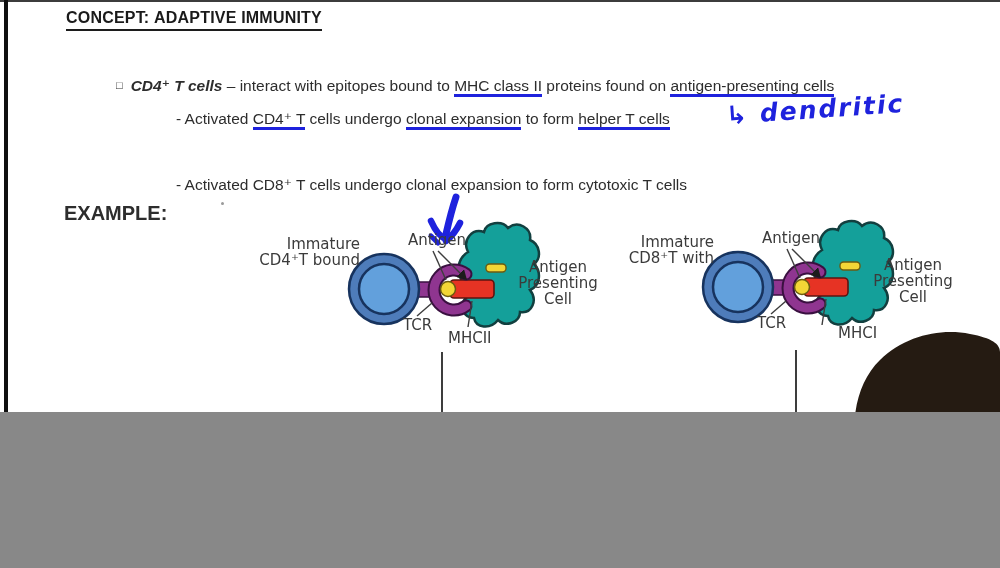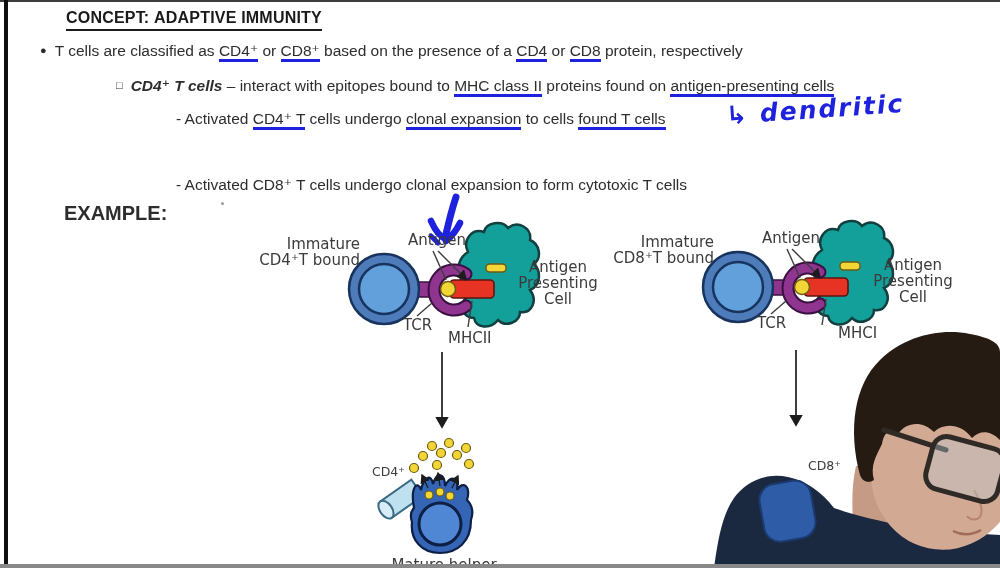--- a/index.html
+++ b/index.html
@@ -1,16 +1,16 @@
 <!DOCTYPE html>
 <html><head>
 <meta charset="utf-8">
 <style>
   html,body{margin:0;padding:0;background:#888;}
-  #stage{position:relative;width:1000px;height:564px;background:#ffffff;overflow:hidden;
+  #stage{position:relative;width:1000px;height:412px;background:#ffffff;overflow:hidden;
          font-family:"Liberation Sans","DejaVu Sans",sans-serif;--ink:#1e22dd;}
   .abs{position:absolute;}
   .txt{font-size:15.5px;color:#2d2d2d;white-space:nowrap;line-height:19px;}
   .b{font-weight:bold;}
   .bi{font-weight:bold;font-style:italic;}
   .u{border-bottom:3px solid var(--ink);padding-bottom:0px;}
   .uw{text-decoration:underline wavy var(--ink) 2px;text-underline-offset:6px;}
   .marker{font-size:11px;vertical-align:2px;margin-right:8px;}
   .lbl{font-family:"DejaVu Sans","Liberation Sans",sans-serif;font-size:15px;color:#3b3b3b;
        white-space:nowrap;line-height:16px;}
@@ -24,25 +24,24 @@
 <body>
 
 <div id="stage">
 
   <div class="abs" style="left:0;top:0;width:1000px;height:2px;background:#3c3c3c;"></div>
   <div class="abs" style="left:0;top:566px;width:1000px;height:2px;background:#262626;"></div>
   <div class="abs" style="left:4px;top:0;width:4px;height:568px;background:#0f0f0f;"></div>
 
   <div class="abs heading" style="left:66px;top:9px;"><span>CONCEPT:</span>&nbsp;<span>ADAPTIVE IMMUNITY</span></div>
 
-  <div class="abs txt" style="left:40px;top:41px;"><span class="marker">●</span><span>T cells are classified as </span><span class="u">CD4⁺</span><span> or </span><span class="u">CD8⁺</span><span> based on the presence of a </span><span class="u">CD4</span><span> or </span><span class="u">CD8</span><span> protein, respectively</span></div>
 
   <div class="abs txt" style="left:116px;top:76px;"><span class="marker">□</span><span class="bi">CD4⁺ T cells</span><span> – interact with epitopes bound to </span><span class="u">MHC class II</span><span> proteins found on </span><span class="u">antigen-presenting cells</span></div>
 
-  <div class="abs txt" style="left:176px;top:109px;"><span>- Activated </span><span class="u">CD4⁺ T</span><span> cells undergo </span><span class="u">clonal expansion</span><span> to cells </span><span class="u">found T cells</span></div>
+  <div class="abs txt" style="left:176px;top:109px;"><span>- Activated </span><span class="u">CD4⁺ T</span><span> cells undergo </span><span class="u">clonal expansion</span><span> to form </span><span class="u">helper T cells</span></div>
 
   <div class="abs annot" style="left:726px;top:95px;"><span>↳</span> <span>dendritic</span></div>
 
 
   <div class="abs txt" style="left:176px;top:175px;"><span>- Activated CD8⁺ T cells undergo clonal expansion to form cytotoxic T cells</span></div>
 
   <div class="abs txt b" style="left:64px;top:204px;font-size:20px;">EXAMPLE:</div>
   <div class="abs" style="left:221px;top:202px;width:3px;height:3px;background:#9a9a9a;border-radius:50%;"></div>
 
   <svg class="abs" style="left:0;top:0;" width="1000" height="568" viewBox="0 0 1000 568">
@@ -197,21 +196,21 @@
       <div>Presenting</div>
       <div>Cell</div>
     </div>
   <div class="abs lbl" style="left:403px;top:317px;">TCR</div>
   <div class="abs lbl" style="left:448px;top:330px;">MHCII</div>
   <div class="abs lbl" style="left:372px;top:464px;font-size:12.5px;">CD4⁺</div>
   <div class="abs lbl" style="left:384px;top:557px;width:120px;text-align:center;">Mature helper</div>
 
   <div class="abs lbl" style="left:610px;top:234px;width:104px;text-align:right;">
       <div>Immature</div>
-      <div>CD8⁺T bound</div>
+      <div>CD8⁺T with</div>
     </div>
   <div class="abs lbl" style="left:762px;top:230px;">Antigen</div>
   <div class="abs lbl" style="left:870px;top:257px;width:86px;text-align:center;">
       <div>Antigen</div>
       <div>Presenting</div>
       <div>Cell</div>
     </div>
   <div class="abs lbl" style="left:757px;top:315px;">TCR</div>
   <div class="abs lbl" style="left:838px;top:325px;">MHCI</div>
   <div class="abs lbl" style="left:808px;top:458px;font-size:12.5px;">CD8⁺</div>

